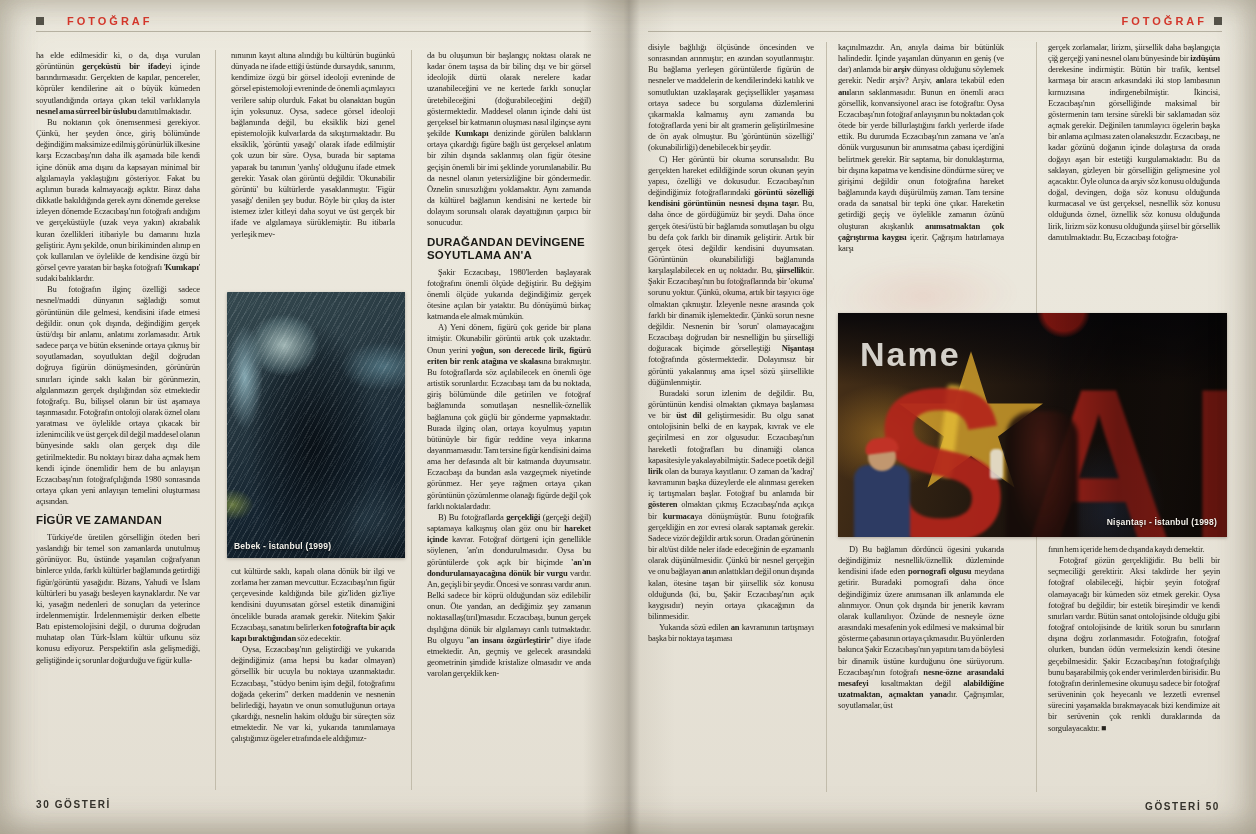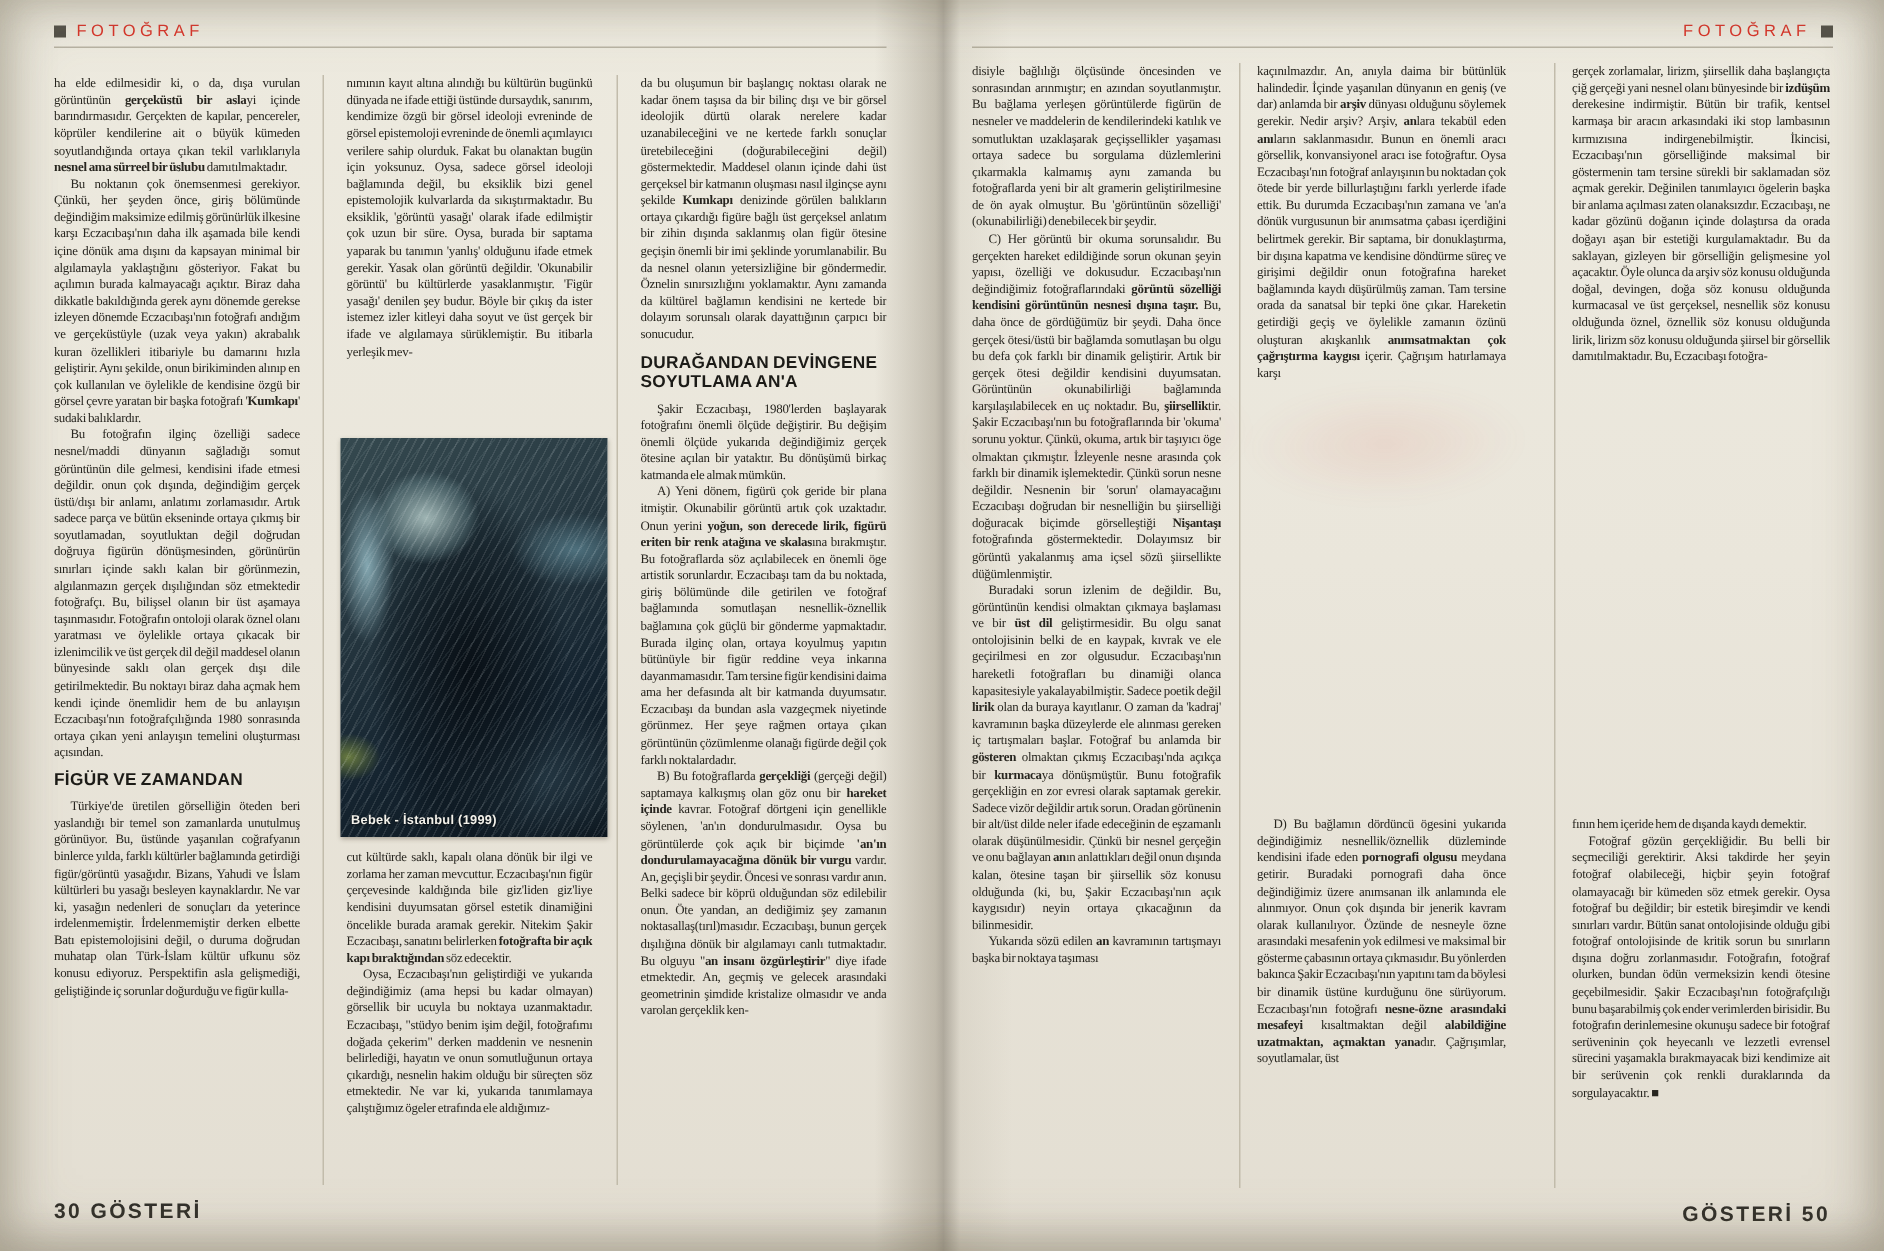--- a/index.html
+++ b/index.html
@@ -8,21 +8,21 @@
     font-family:"Liberation Serif","DejaVu Serif",serif;color:#27251f;}
   .vignette{position:absolute;inset:0;pointer-events:none;z-index:40;
     box-shadow:inset 0 0 46px rgba(115,104,82,.28), inset 14px 0 26px rgba(115,104,82,.16),
                inset -14px 0 26px rgba(115,104,82,.18), inset 0 -12px 22px rgba(115,104,82,.14);}
   .gutter{position:absolute;left:583px;top:0;width:92px;height:834px;z-index:30;pointer-events:none;
     background:linear-gradient(90deg,rgba(110,100,80,0) 0%,rgba(104,94,74,.30) 44%,rgba(70,62,48,.34) 50%,rgba(130,120,98,.10) 62%,rgba(0,0,0,0) 100%);}
   
   .hdr{position:absolute;top:15px;display:flex;align-items:center;gap:7px;z-index:10;
     font-family:"Liberation Sans","DejaVu Sans",sans-serif;}
   .hdr .sq{width:8px;height:8px;background:#54524a;}
-  .hdr .lbl{font-size:11px;font-weight:normal;letter-spacing:3px;color:#da362b;}
+  .hdr .lbl{font-size:11px;font-weight:bold;letter-spacing:3px;color:#da362b;margin-left:16px;}
   #hdr-left{left:36px;}
   #hdr-right{left:900px;width:322px;justify-content:flex-end;}
   .hrule{position:absolute;top:31px;height:1px;background:rgba(120,112,94,.45);z-index:5;}
   #hrule-left{left:36px;width:555px;}
   #hrule-right{left:648px;width:574px;}
   .vrule{position:absolute;width:1px;background:#c2bcab;z-index:2;}
   #vr1{left:215px;top:50px;height:740px;}
   #vr2{left:411px;top:50px;height:740px;}
   #vr3{left:826px;top:42px;height:750px;}
   #vr4{left:1036px;top:42px;height:750px;}
@@ -38,21 +38,21 @@
   #l-c2a{left:231px;top:50px;width:164px;height:238px;}
   #l-c2b{left:231px;top:566px;width:164px;height:226px;}
   #l-c3{left:427px;top:50px;width:164px;height:742px;}
   #r-c1{left:648px;top:42px;width:166px;height:752px;}
   #r-c2a{left:838px;top:42px;width:166px;height:264px;}
   #r-c2b{left:838px;top:544px;width:166px;height:250px;}
   #r-c3a{left:1048px;top:42px;width:172px;height:264px;}
   #r-c3b{left:1048px;top:544px;width:172px;height:252px;}
   
   .foot{position:absolute;z-index:10;font-family:"Liberation Sans","DejaVu Sans",sans-serif;
-    font-size:14px;font-weight:bold;letter-spacing:1.6px;color:#33312b;}
+    font-size:10px;font-weight:bold;letter-spacing:1.6px;color:#33312b;}
   #foot-left{left:36px;top:799px;}
   #foot-right{left:1044px;top:801px;width:176px;text-align:right;}
   
   #photo-bebek{position:absolute;left:227px;top:292px;width:178px;height:266px;overflow:hidden;z-index:6;
     background:
       radial-gradient(ellipse 46px 40px at 32% 20%, rgba(172,194,192,.9), rgba(120,152,156,.35) 60%, transparent 78%),
       radial-gradient(ellipse 24px 70px at 10% 32%, rgba(148,186,196,.85), transparent 75%),
       radial-gradient(ellipse 60px 34px at 88% 28%, rgba(92,132,146,.75), transparent 72%),
       radial-gradient(ellipse 80px 150px at 48% 58%, rgba(7,13,19,.9), rgba(10,20,28,.45) 62%, transparent 82%),
       radial-gradient(ellipse 30px 22px at 3% 80%, rgba(118,136,66,.85), transparent 72%),
@@ -123,21 +123,21 @@
 
   <div class="vrule" id="vr1"></div>
   <div class="vrule" id="vr2"></div>
   <div class="vrule" id="vr3"></div>
   <div class="vrule" id="vr4"></div>
 
   <div class="ghost" id="ghost1"></div>
   <div class="ghost" id="ghost2"></div>
 
   <div class="col" id="l-c1">
-      <p class="para"><span>ha elde edilmesidir ki, o da, dışa vurulan görüntünün </span><span class="b">gerçeküstü bir asla</span><span>yi içinde barındırmasıdır. Gerçekten de kapılar, pencereler, köprüler kendilerine ait o büyük kümeden soyutlandığında ortaya çıkan tekil varlıklarıyla </span><span class="b">nesnel ama sürreel bir üslubu</span><span> damıtılmaktadır.</span></p>
+      <p class="para"><span>ha elde edilmesidir ki, o da, dışa vurulan görüntünün </span><span class="b">gerçeküstü bir ifade</span><span>yi içinde barındırmasıdır. Gerçekten de kapılar, pencereler, köprüler kendilerine ait o büyük kümeden soyutlandığında ortaya çıkan tekil varlıklarıyla </span><span class="b">nesnel ama sürreel bir üslubu</span><span> damıtılmaktadır.</span></p>
       <p class="para ind"><span>Bu noktanın çok önemsenmesi gerekiyor. Çünkü, her şeyden önce, giriş bölümünde değindiğim maksimize edilmiş görünürlük ilkesine karşı Eczacıbaşı'nın daha ilk aşamada bile kendi içine dönük ama dışını da kapsayan minimal bir algılamayla yaklaştığını gösteriyor. Fakat bu açılımın burada kalmayacağı açıktır. Biraz daha dikkatle bakıldığında gerek aynı dönemde gerekse izleyen dönemde Eczacıbaşı'nın fotoğrafı andığım ve gerçeküstüyle (uzak veya yakın) akrabalık kuran özellikleri itibariyle bu damarını hızla geliştirir. Aynı şekilde, onun birikiminden alınıp en çok kullanılan ve öylelikle de kendisine özgü bir görsel çevre yaratan bir başka fotoğrafı '</span><span class="b">Kumkapı</span><span>' sudaki balıklardır.</span></p>
       <p class="para ind"><span>Bu fotoğrafın ilginç özelliği sadece nesnel/maddi dünyanın sağladığı somut görüntünün dile gelmesi, kendisini ifade etmesi değildir. onun çok dışında, değindiğim gerçek üstü/dışı bir anlamı, anlatımı zorlamasıdır. Artık sadece parça ve bütün ekseninde ortaya çıkmış bir soyutlamadan, soyutluktan değil doğrudan doğruya figürün dönüşmesinden, görünürün sınırları içinde saklı kalan bir görünmezin, algılanmazın gerçek dışılığından söz etmektedir fotoğrafçı. Bu, bilişsel olanın bir üst aşamaya taşınmasıdır. Fotoğrafın ontoloji olarak öznel olanı yaratması ve öylelikle ortaya çıkacak bir izlenimcilik ve üst gerçek dil değil maddesel olanın bünyesinde saklı olan gerçek dışı dile getirilmektedir. Bu noktayı biraz daha açmak hem kendi içinde önemlidir hem de bu anlayışın Eczacıbaşı'nın fotoğrafçılığında 1980 sonrasında ortaya çıkan yeni anlayışın temelini oluşturması açısından.</span></p>
       <div class="sec">FİGÜR VE ZAMANDAN</div>
       <p class="para ind"><span>Türkiye'de üretilen görselliğin öteden beri yaslandığı bir temel son zamanlarda unutulmuş görünüyor. Bu, üstünde yaşanılan coğrafyanın binlerce yılda, farklı kültürler bağlamında getirdiği figür/görüntü yasağıdır. Bizans, Yahudi ve İslam kültürleri bu yasağı besleyen kaynaklardır. Ne var ki, yasağın nedenleri de sonuçları da yeterince irdelenmemiştir. İrdelenmemiştir derken elbette Batı epistemolojisini değil, o duruma doğrudan muhatap olan Türk-İslam kültür ufkunu söz konusu ediyoruz. Perspektifin asla gelişmediği, geliştiğinde iç sorunlar doğurduğu ve figür kulla-</span></p>
     </div>
   <div class="col" id="l-c2a">
       <p class="para"><span>nımının kayıt altına alındığı bu kültürün bugünkü dünyada ne ifade ettiği üstünde dursaydık, sanırım, kendimize özgü bir görsel ideoloji evreninde de görsel epistemoloji evreninde de önemli açımlayıcı verilere sahip olurduk. Fakat bu olanaktan bugün için yoksunuz. Oysa, sadece görsel ideoloji bağlamında değil, bu eksiklik bizi genel epistemolojik kulvarlarda da sıkıştırmaktadır. Bu eksiklik, 'görüntü yasağı' olarak ifade edilmiştir çok uzun bir süre. Oysa, burada bir saptama yaparak bu tanımın 'yanlış' olduğunu ifade etmek gerekir. Yasak olan görüntü değildir. 'Okunabilir görüntü' bu kültürlerde yasaklanmıştır. 'Figür yasağı' denilen şey budur. Böyle bir çıkış da ister istemez izler kitleyi daha soyut ve üst gerçek bir ifade ve algılamaya sürüklemiştir. Bu itibarla yerleşik mev-</span></p>
     </div>
   <div class="col" id="l-c2b">
       <p class="para"><span>cut kültürde saklı, kapalı olana dönük bir ilgi ve zorlama her zaman mevcuttur. Eczacıbaşı'nın figür çerçevesinde kaldığında bile giz'liden giz'liye kendisini duyumsatan görsel estetik dinamiğini öncelikle burada aramak gerekir. Nitekim Şakir Eczacıbaşı, sanatını belirlerken </span><span class="b">fotoğrafta bir açık kapı bıraktığından</span><span> söz edecektir.</span></p>
@@ -168,19 +168,32 @@
   <div class="col" id="r-c3b">
       <p class="para"><span>fının hem içeride hem de dışanda kaydı demektir.</span></p>
       <p class="para ind"><span>Fotoğraf gözün gerçekliğidir. Bu belli bir seçmeciliği gerektirir. Aksi takdirde her şeyin fotoğraf olabileceği, hiçbir şeyin fotoğraf olamayacağı bir kümeden söz etmek gerekir. Oysa fotoğraf bu değildir; bir estetik bireşimdir ve kendi sınırları vardır. Bütün sanat ontolojisinde olduğu gibi fotoğraf ontolojisinde de kritik sorun bu sınırların dışına doğru zorlanmasıdır. Fotoğrafın, fotoğraf olurken, bundan ödün vermeksizin kendi ötesine geçebilmesidir. Şakir Eczacıbaşı'nın fotoğrafçılığı bunu başarabilmiş çok ender verimlerden birisidir. Bu fotoğrafın derinlemesine okunuşu sadece bir fotoğraf serüveninin çok heyecanlı ve lezzetli evrensel sürecini yaşamakla bırakmayacak bizi kendimize ait bir serüvenin çok renkli duraklarında da sorgulayacaktır. ■</span></p>
     </div>
 
   <div id="photo-bebek">
     <div class="streaks"></div>
     <div class="photo-cap" id="cap-bebek">Bebek - İstanbul (1999)</div>
   </div>
 
+  <div id="photo-nisantasi">
+    <div class="star"></div>
+    <div class="neon"></div>
+    <div class="sale-sign">SALE</div>
+    <div class="name-sign">Name</div>
+    <div class="figure"></div>
+    <div class="bottle"></div>
+    <div class="person-body"></div>
+    <div class="person-head"></div>
+    <div class="person-cap"></div>
+    <div class="shade"></div>
+    <div class="photo-cap" id="cap-nisantasi">Nişantaşı - İstanbul (1998)</div>
+  </div>
 
   <div class="foot" id="foot-left">30 GÖSTERİ</div>
   <div class="foot" id="foot-right">GÖSTERİ 50</div>
 
   <div class="gutter"></div>
   <div class="vignette"></div>
 </div>
 
 </body></html>

